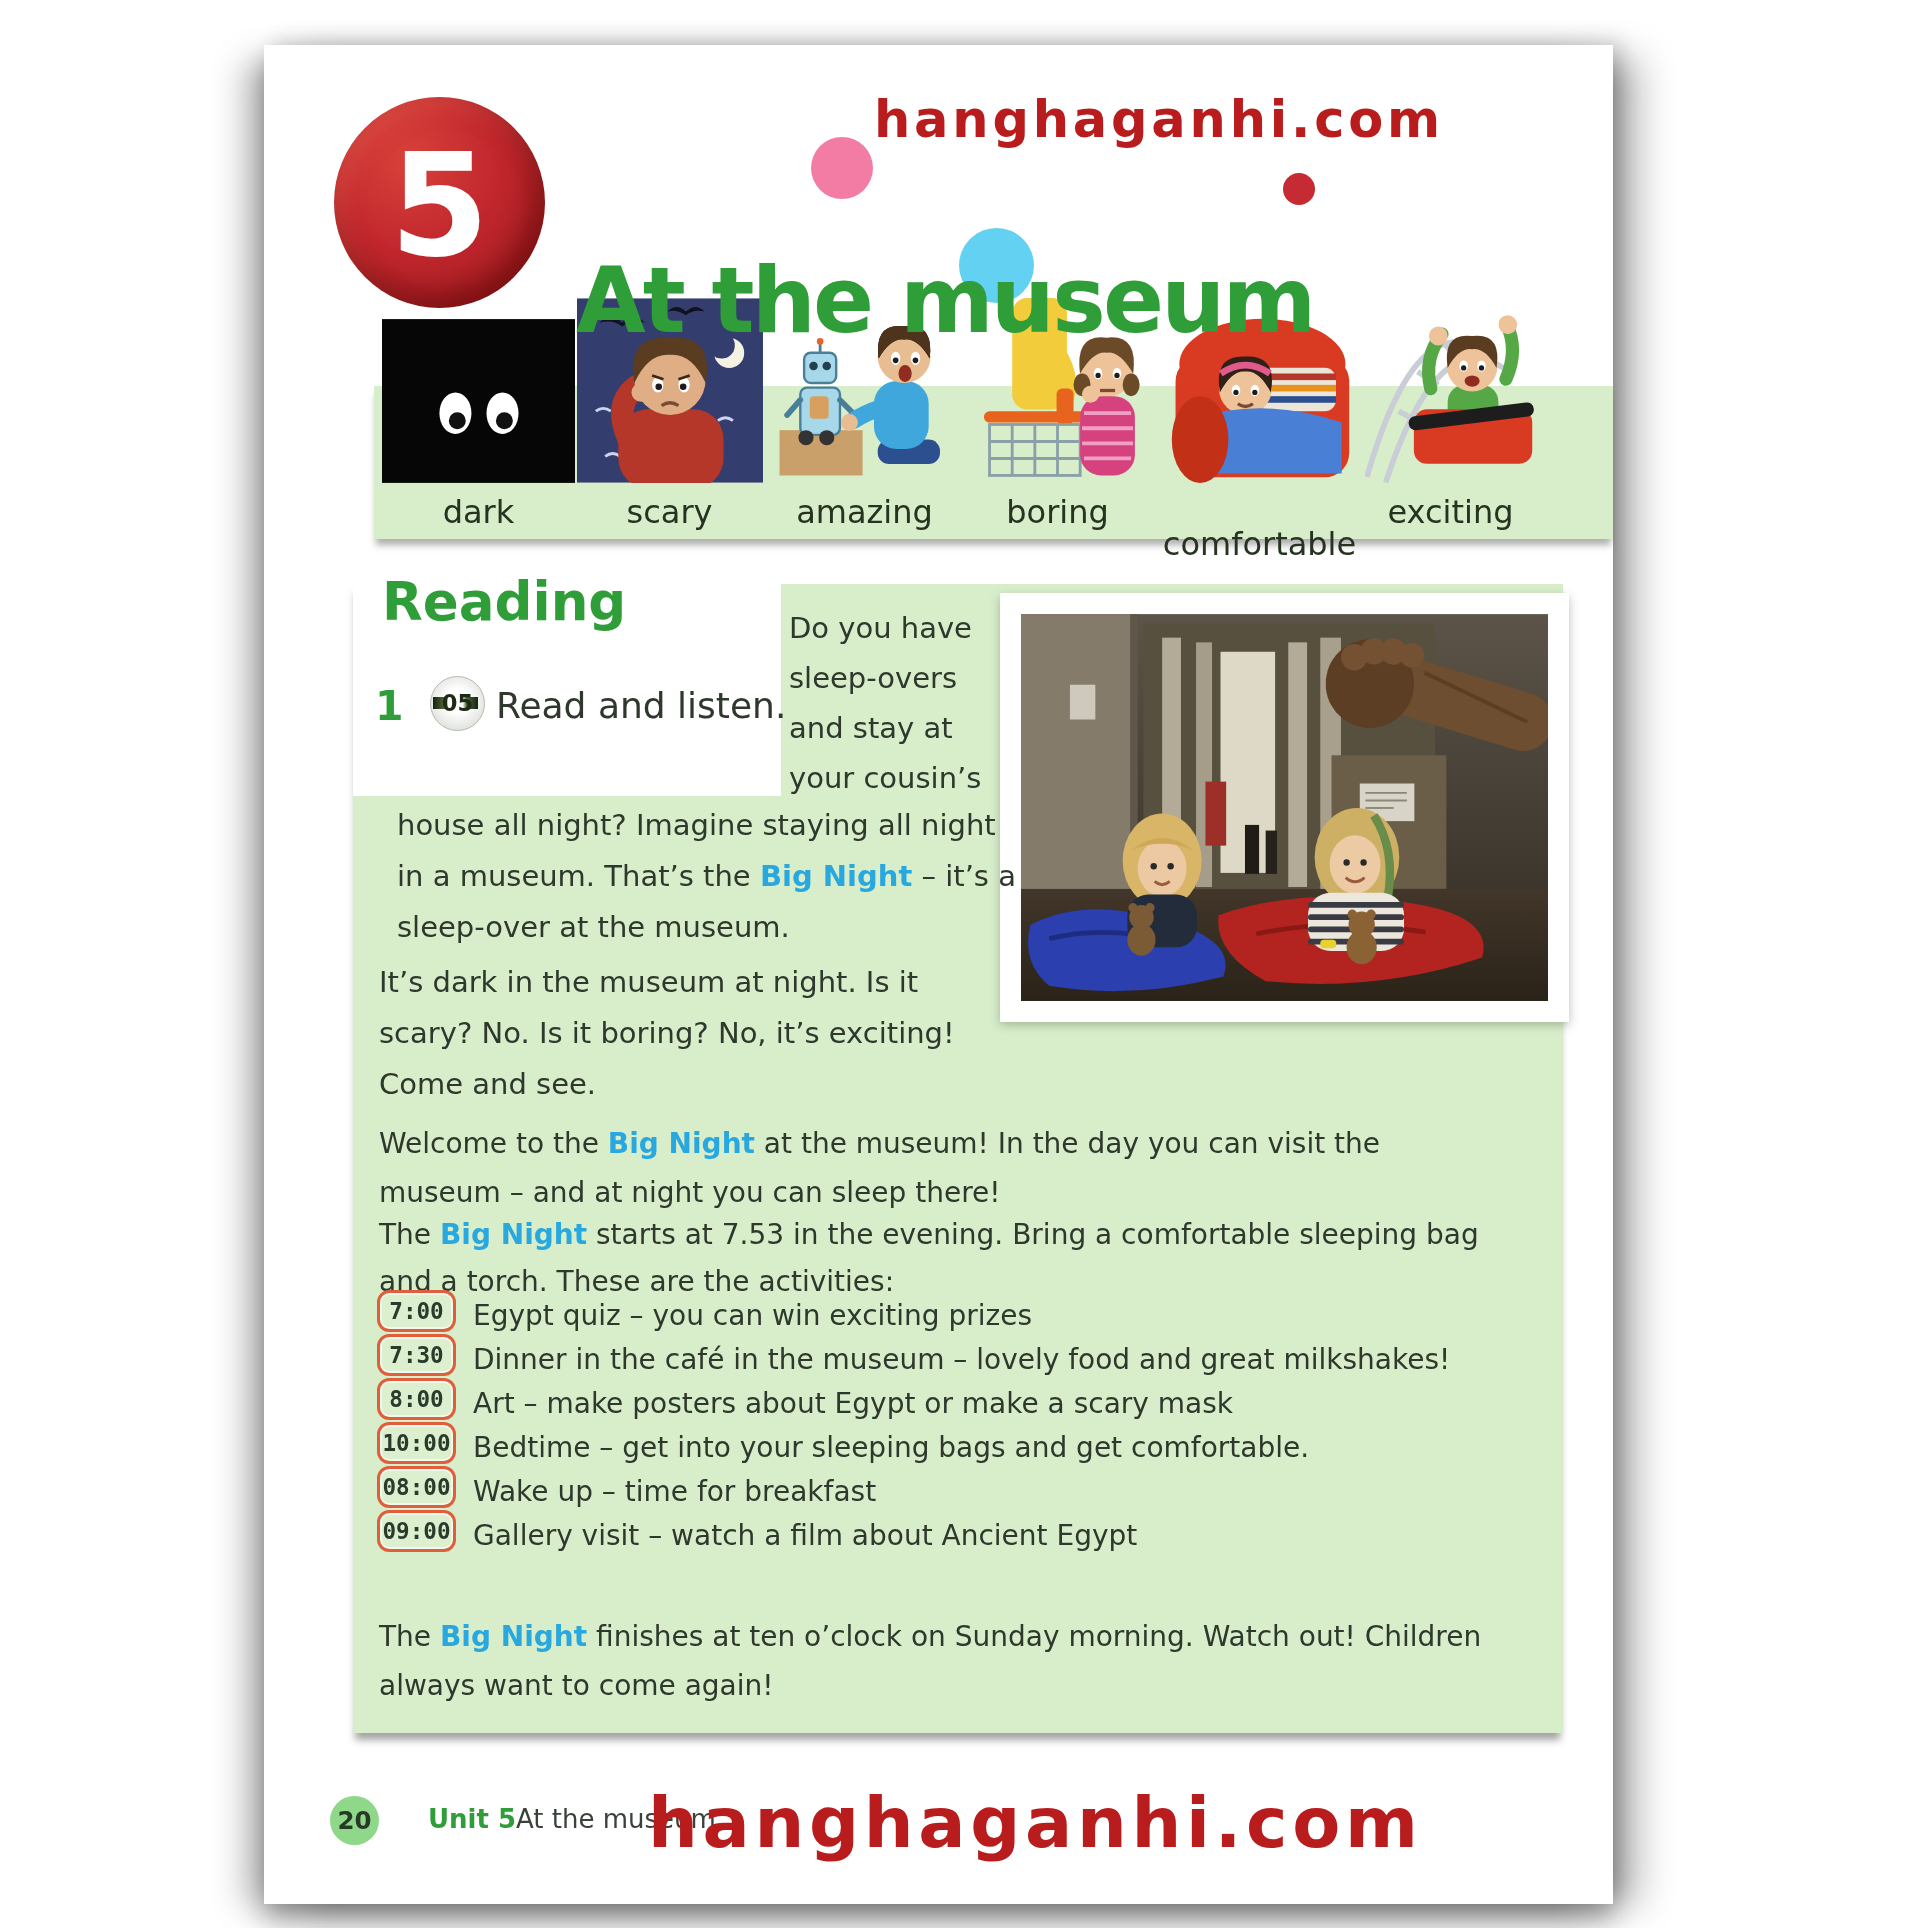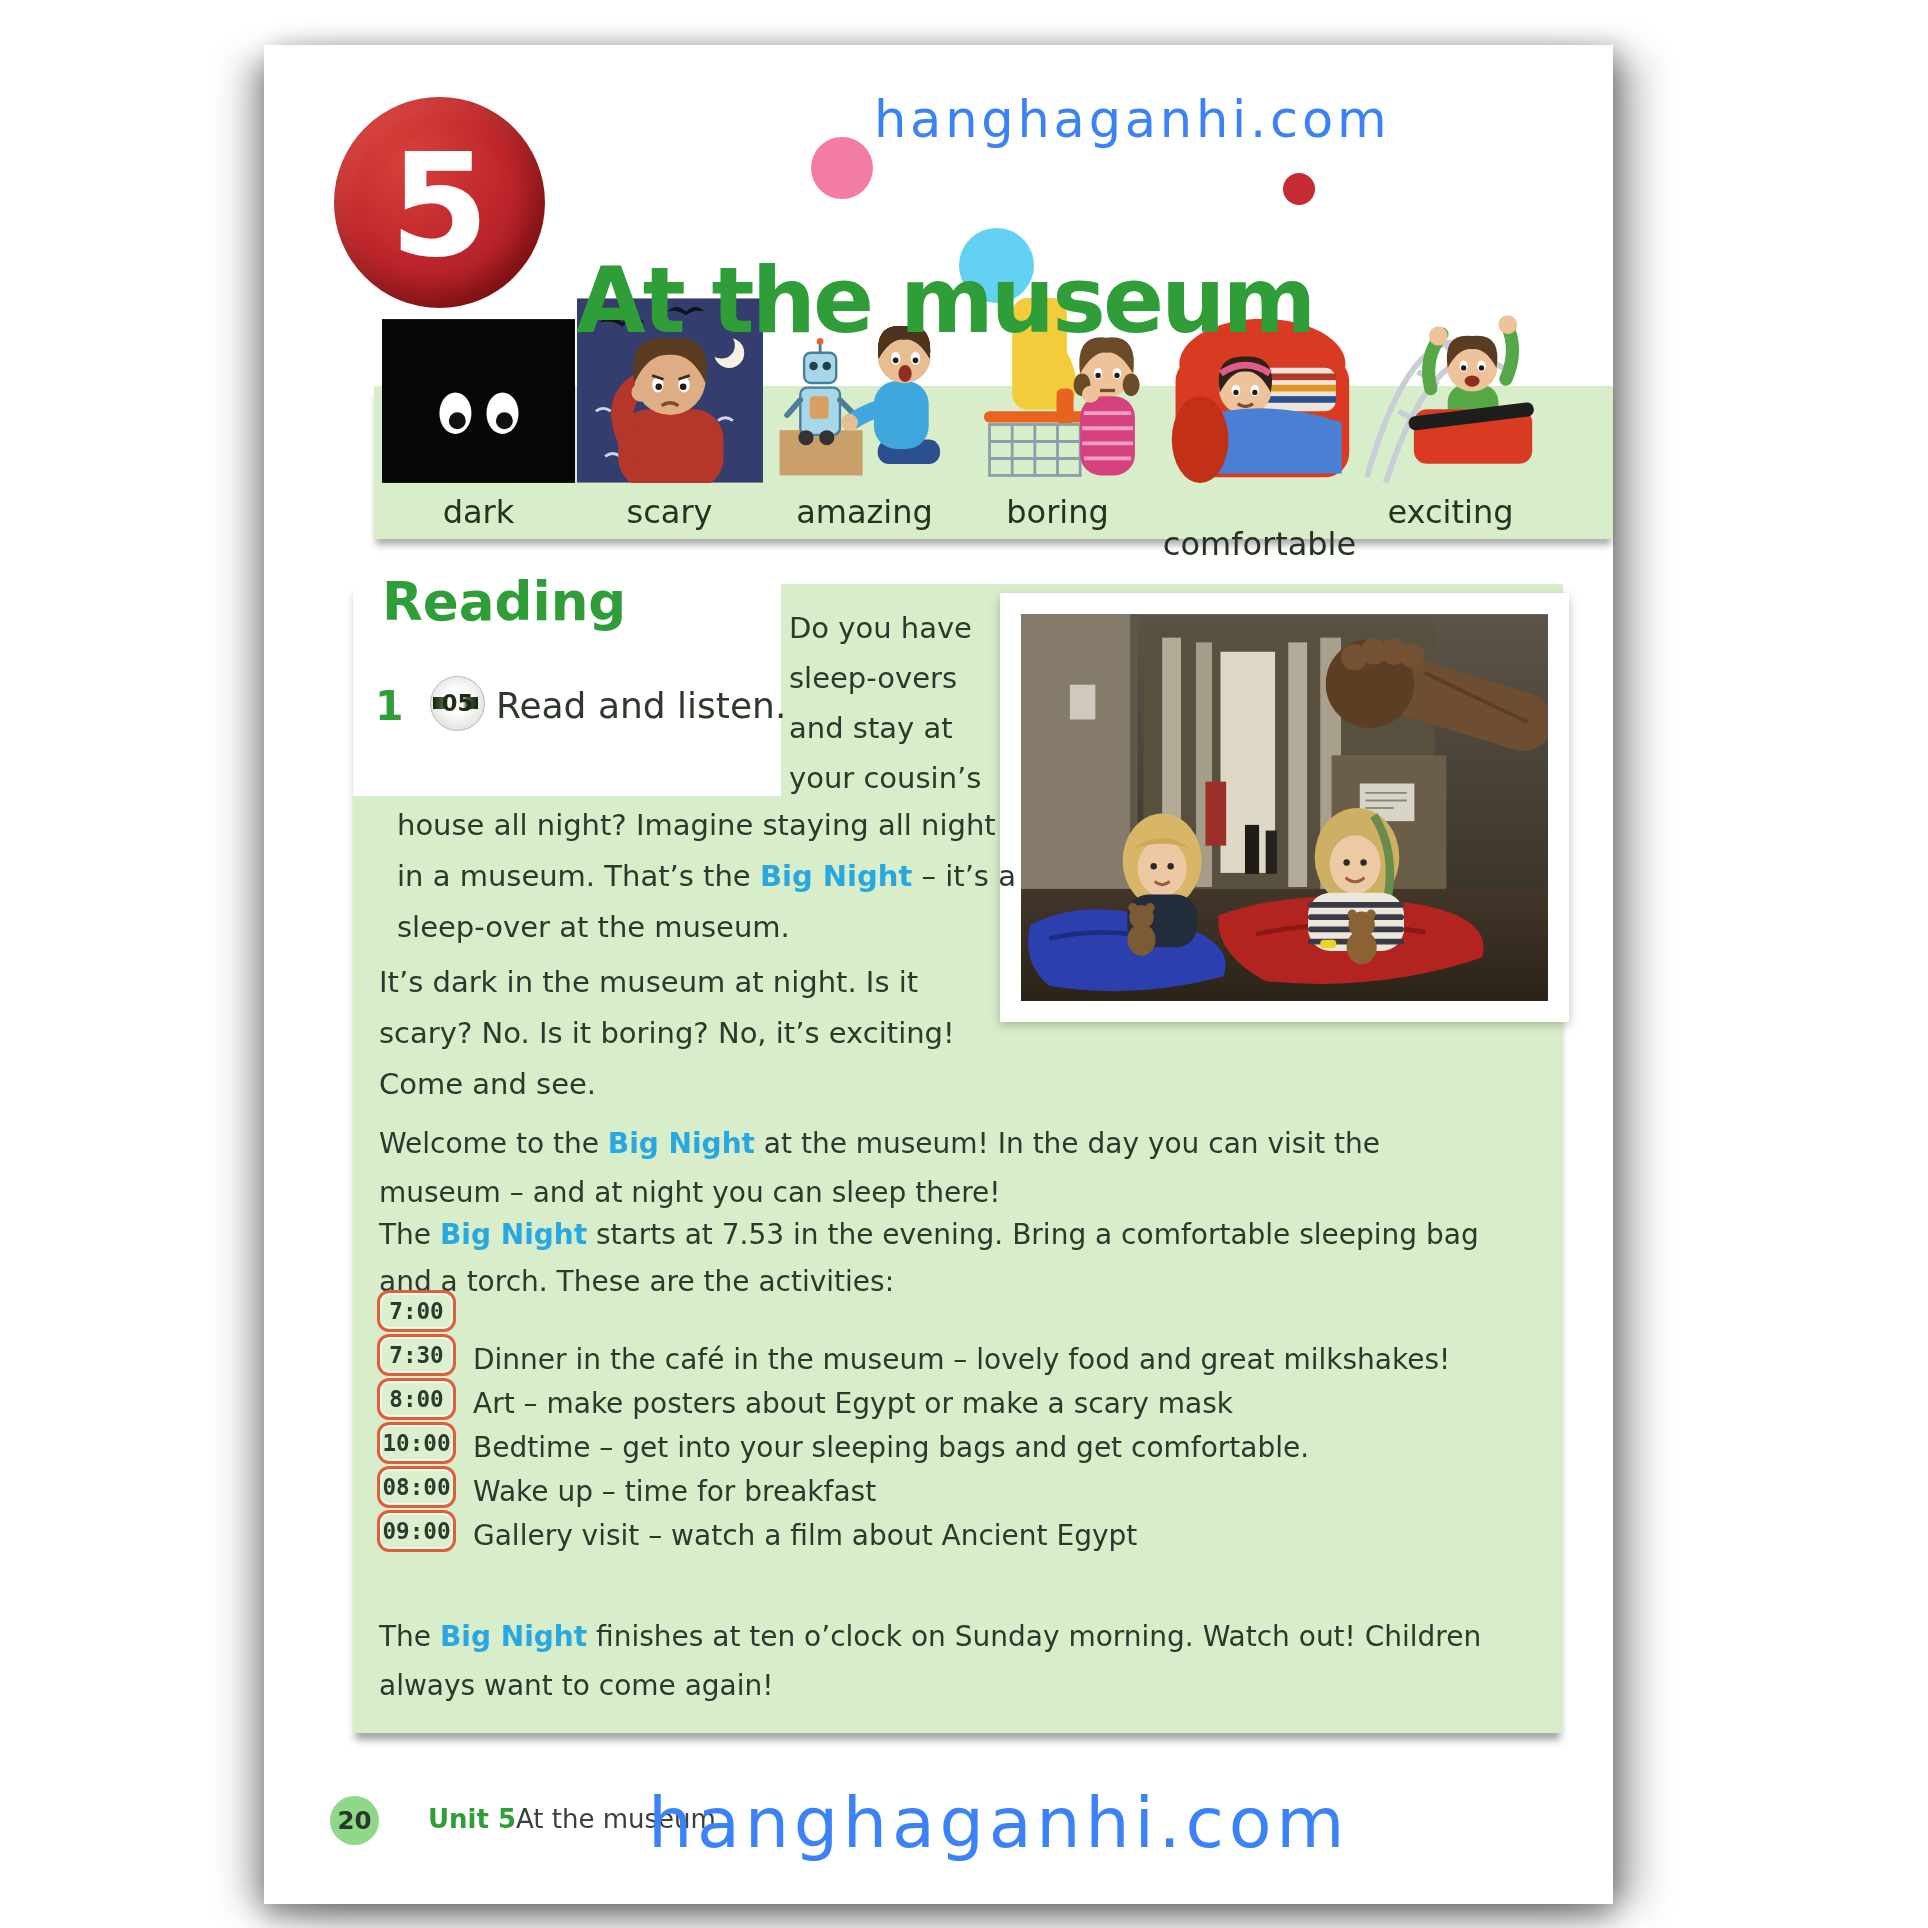--- a/index.html
+++ b/index.html
@@ -1,21 +1,21 @@
 <!DOCTYPE html>
 <html style="font-size:15px"><head>
 <meta charset="utf-8">
 <style>
   html,body{margin:0;padding:0;background:#ffffff;}
   .canvas{position:relative;width:1928px;height:1928px;background:#ffffff;overflow:hidden;
           font-family:"DejaVu Sans",sans-serif;}
   .page{position:absolute;left:264px;top:45px;width:1349px;height:1859px;background:#ffffff;
         box-shadow:-28px 9.4px 32px -7.5px rgba(0,0,0,.25), 32px 7.5px 36px -5.6px rgba(0,0,0,.28),
                    0 17px 24.5px rgba(0,0,0,.30), 7.5px -7.5px 19px rgba(0,0,0,.12);}
-  .wm{position:absolute;color:#3b82f6;font-weight:normal;white-space:nowrap;z-index:60;}
+  .wm{position:absolute;color:#b91c1c;font-weight:bold;white-space:nowrap;z-index:60;}
   .wm-top{left:874px;top:90px;font-size:51px;letter-spacing:3.8px;}
   .wm-bottom{left:648px;top:1782px;font-size:70px;letter-spacing:4.7px;}
   .unit-circle{position:absolute;left:334px;top:97px;width:211px;height:211px;border-radius:50%;
         background:radial-gradient(circle at 35% 30%,#d8413a 0%,#c1272d 45%,#9c1b1f 100%);
         background-color:#b52026;z-index:10;
         box-shadow:inset -9.4px -13px 28px rgba(80,0,0,.55), inset 7.5px 9.4px 22.6px rgba(255,120,100,.35);}
   .unit-circle span{position:absolute;left:0;top:5.6px;width:100%;text-align:center;
         font-size:143px;line-height:205px;font-weight:bold;color:#ffffff;}
   .page-title{position:absolute;left:576px;top:188px;font-size:90px;font-weight:bold;
         letter-spacing:-2.8px;color:#2f9d38;z-index:5;white-space:nowrap;}
@@ -349,20 +349,21 @@
       <div class="rline"><span>Welcome to the </span><span class="hl">Big Night</span><span> at the museum! In the day you can visit the</span></div>
       <div class="rline"><span>museum – and at night you can sleep there!</span></div>
     </div>
   <div class="bodytext para-d">
       <div class="rline"><span>The </span><span class="hl">Big Night</span><span> starts at 7.53 in the evening. Bring a comfortable sleeping bag</span></div>
       <div class="rline"><span>and a torch. These are the activities:</span></div>
     </div>
   <div class="schedule" id="schedule-list">
       <div class="sched-row">
         <span class="time-badge">7:00</span>
+        <span class="sched-text">Egypt quiz – you can win exciting prizes</span>
       </div>
       <div class="sched-row">
         <span class="time-badge">7:30</span>
         <span class="sched-text">Dinner in the café in the museum – lovely food and great milkshakes!</span>
       </div>
       <div class="sched-row">
         <span class="time-badge">8:00</span>
         <span class="sched-text">Art – make posters about Egypt or make a scary mask</span>
       </div>
       <div class="sched-row">

